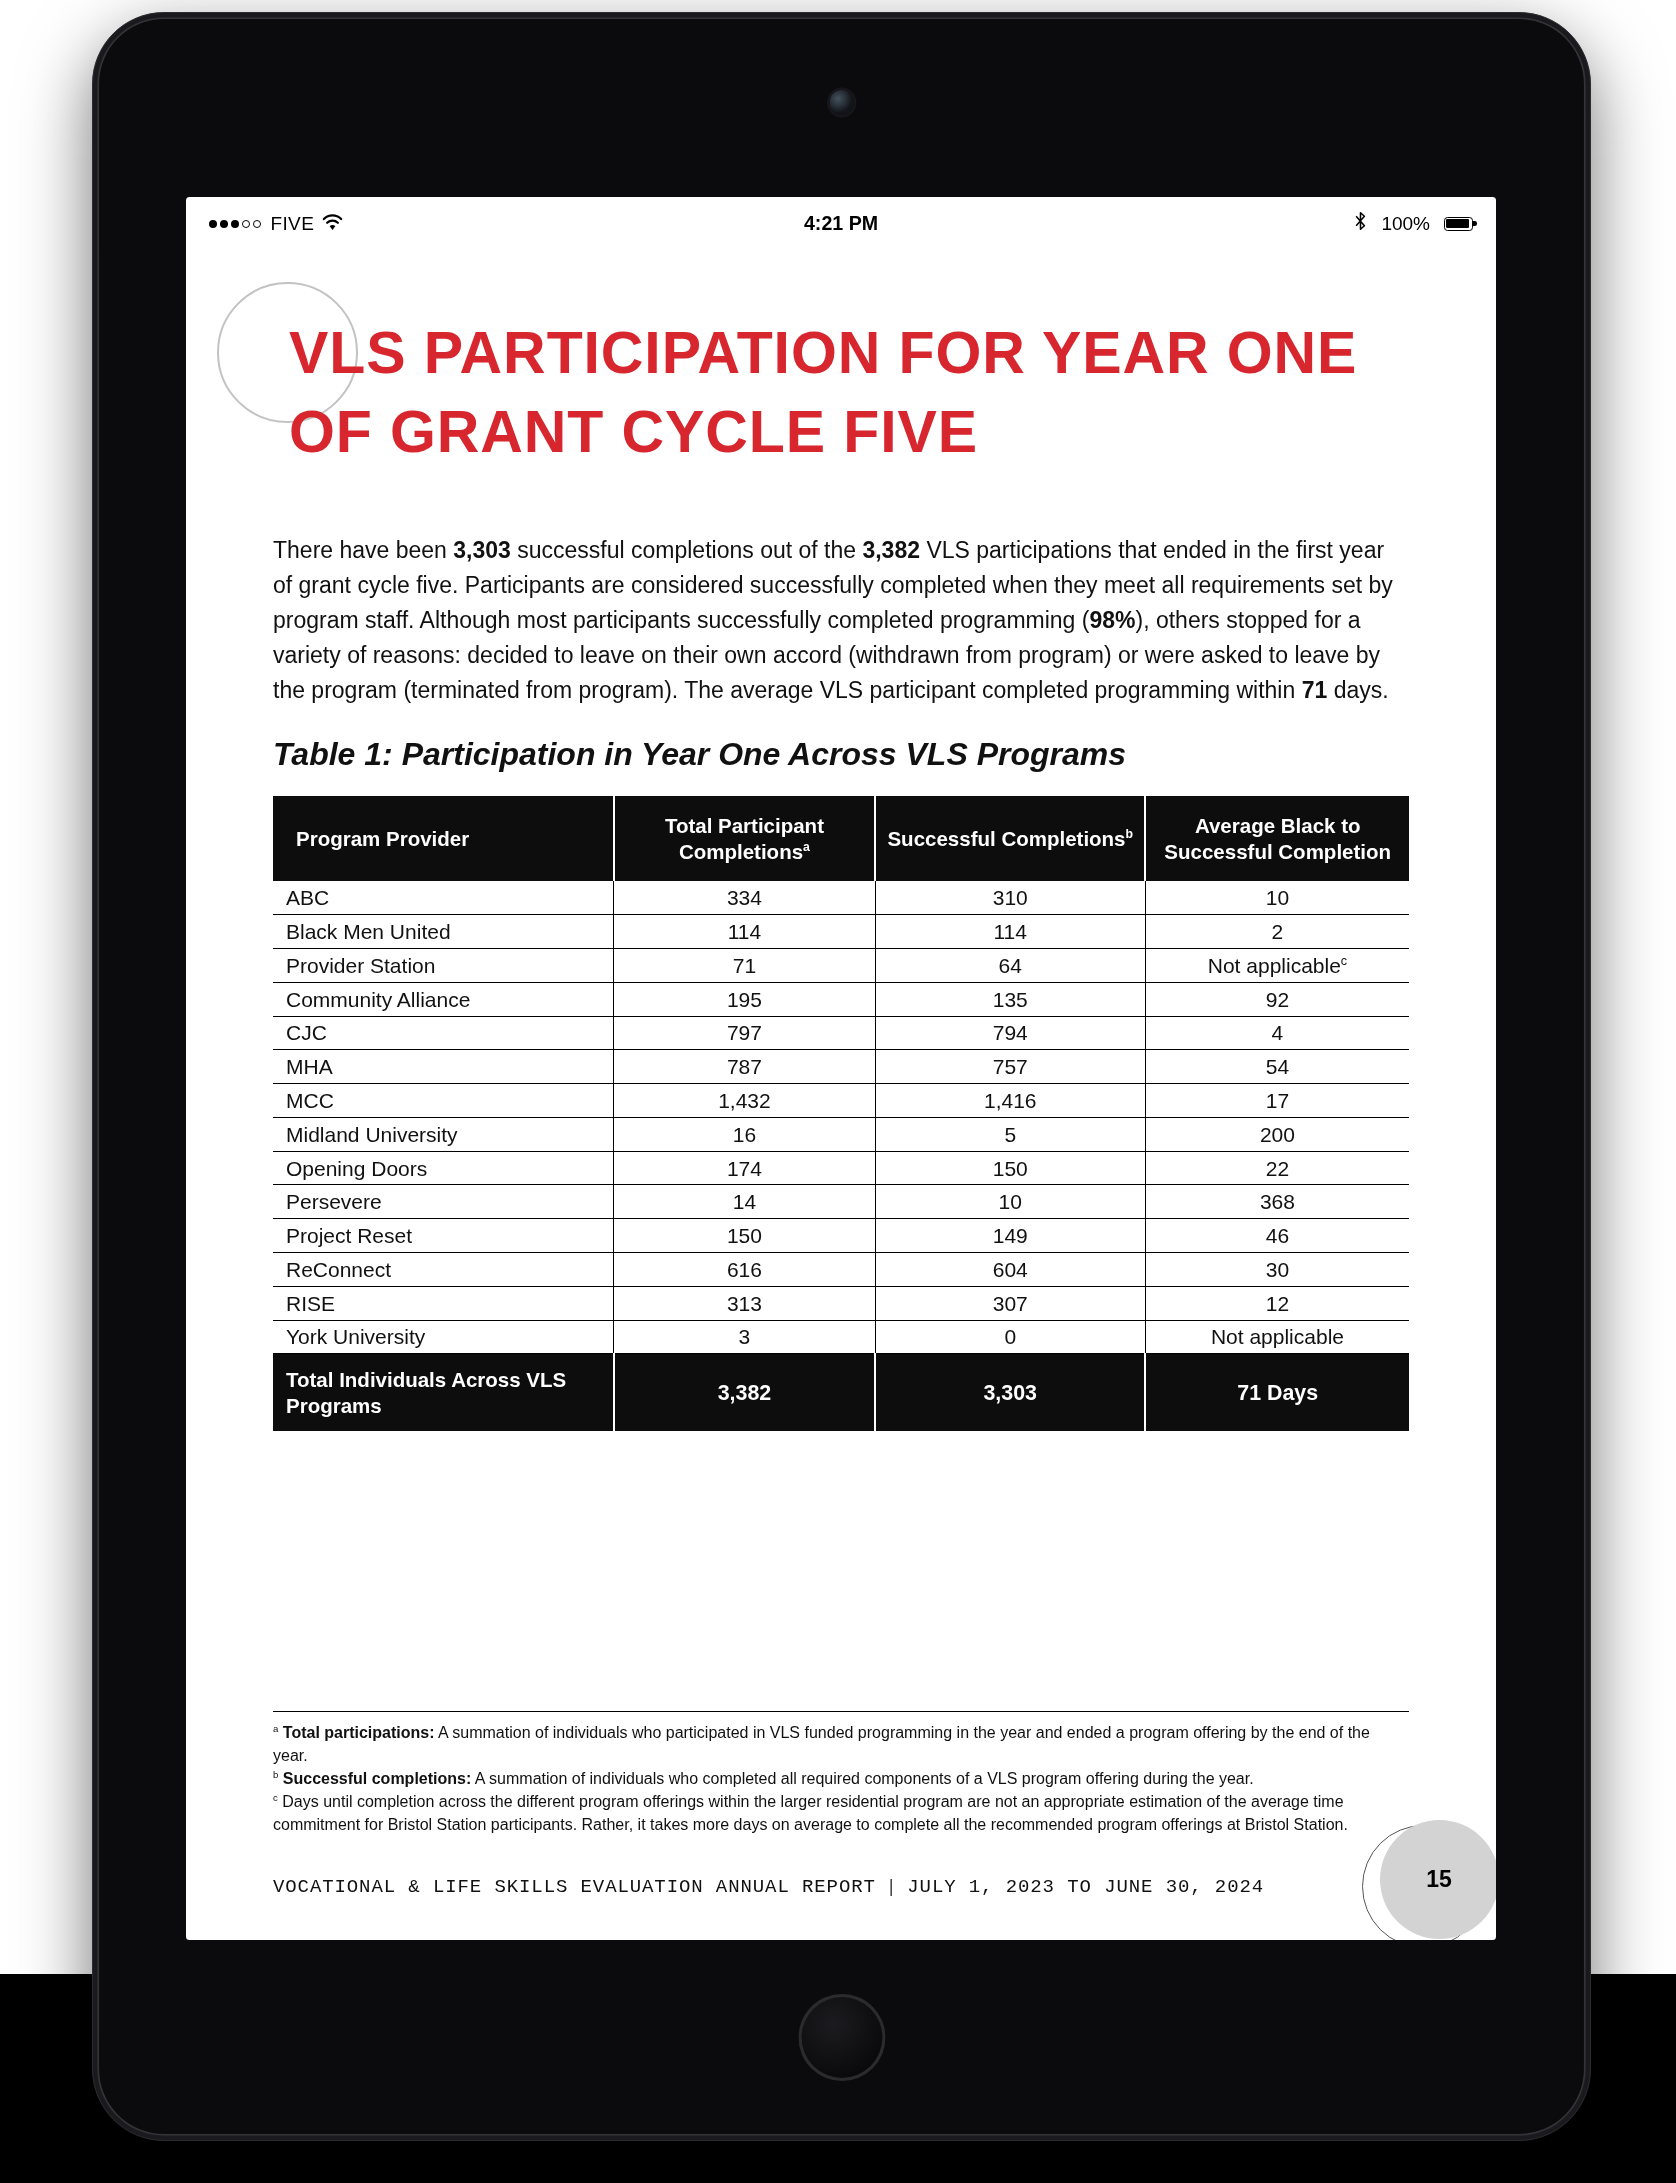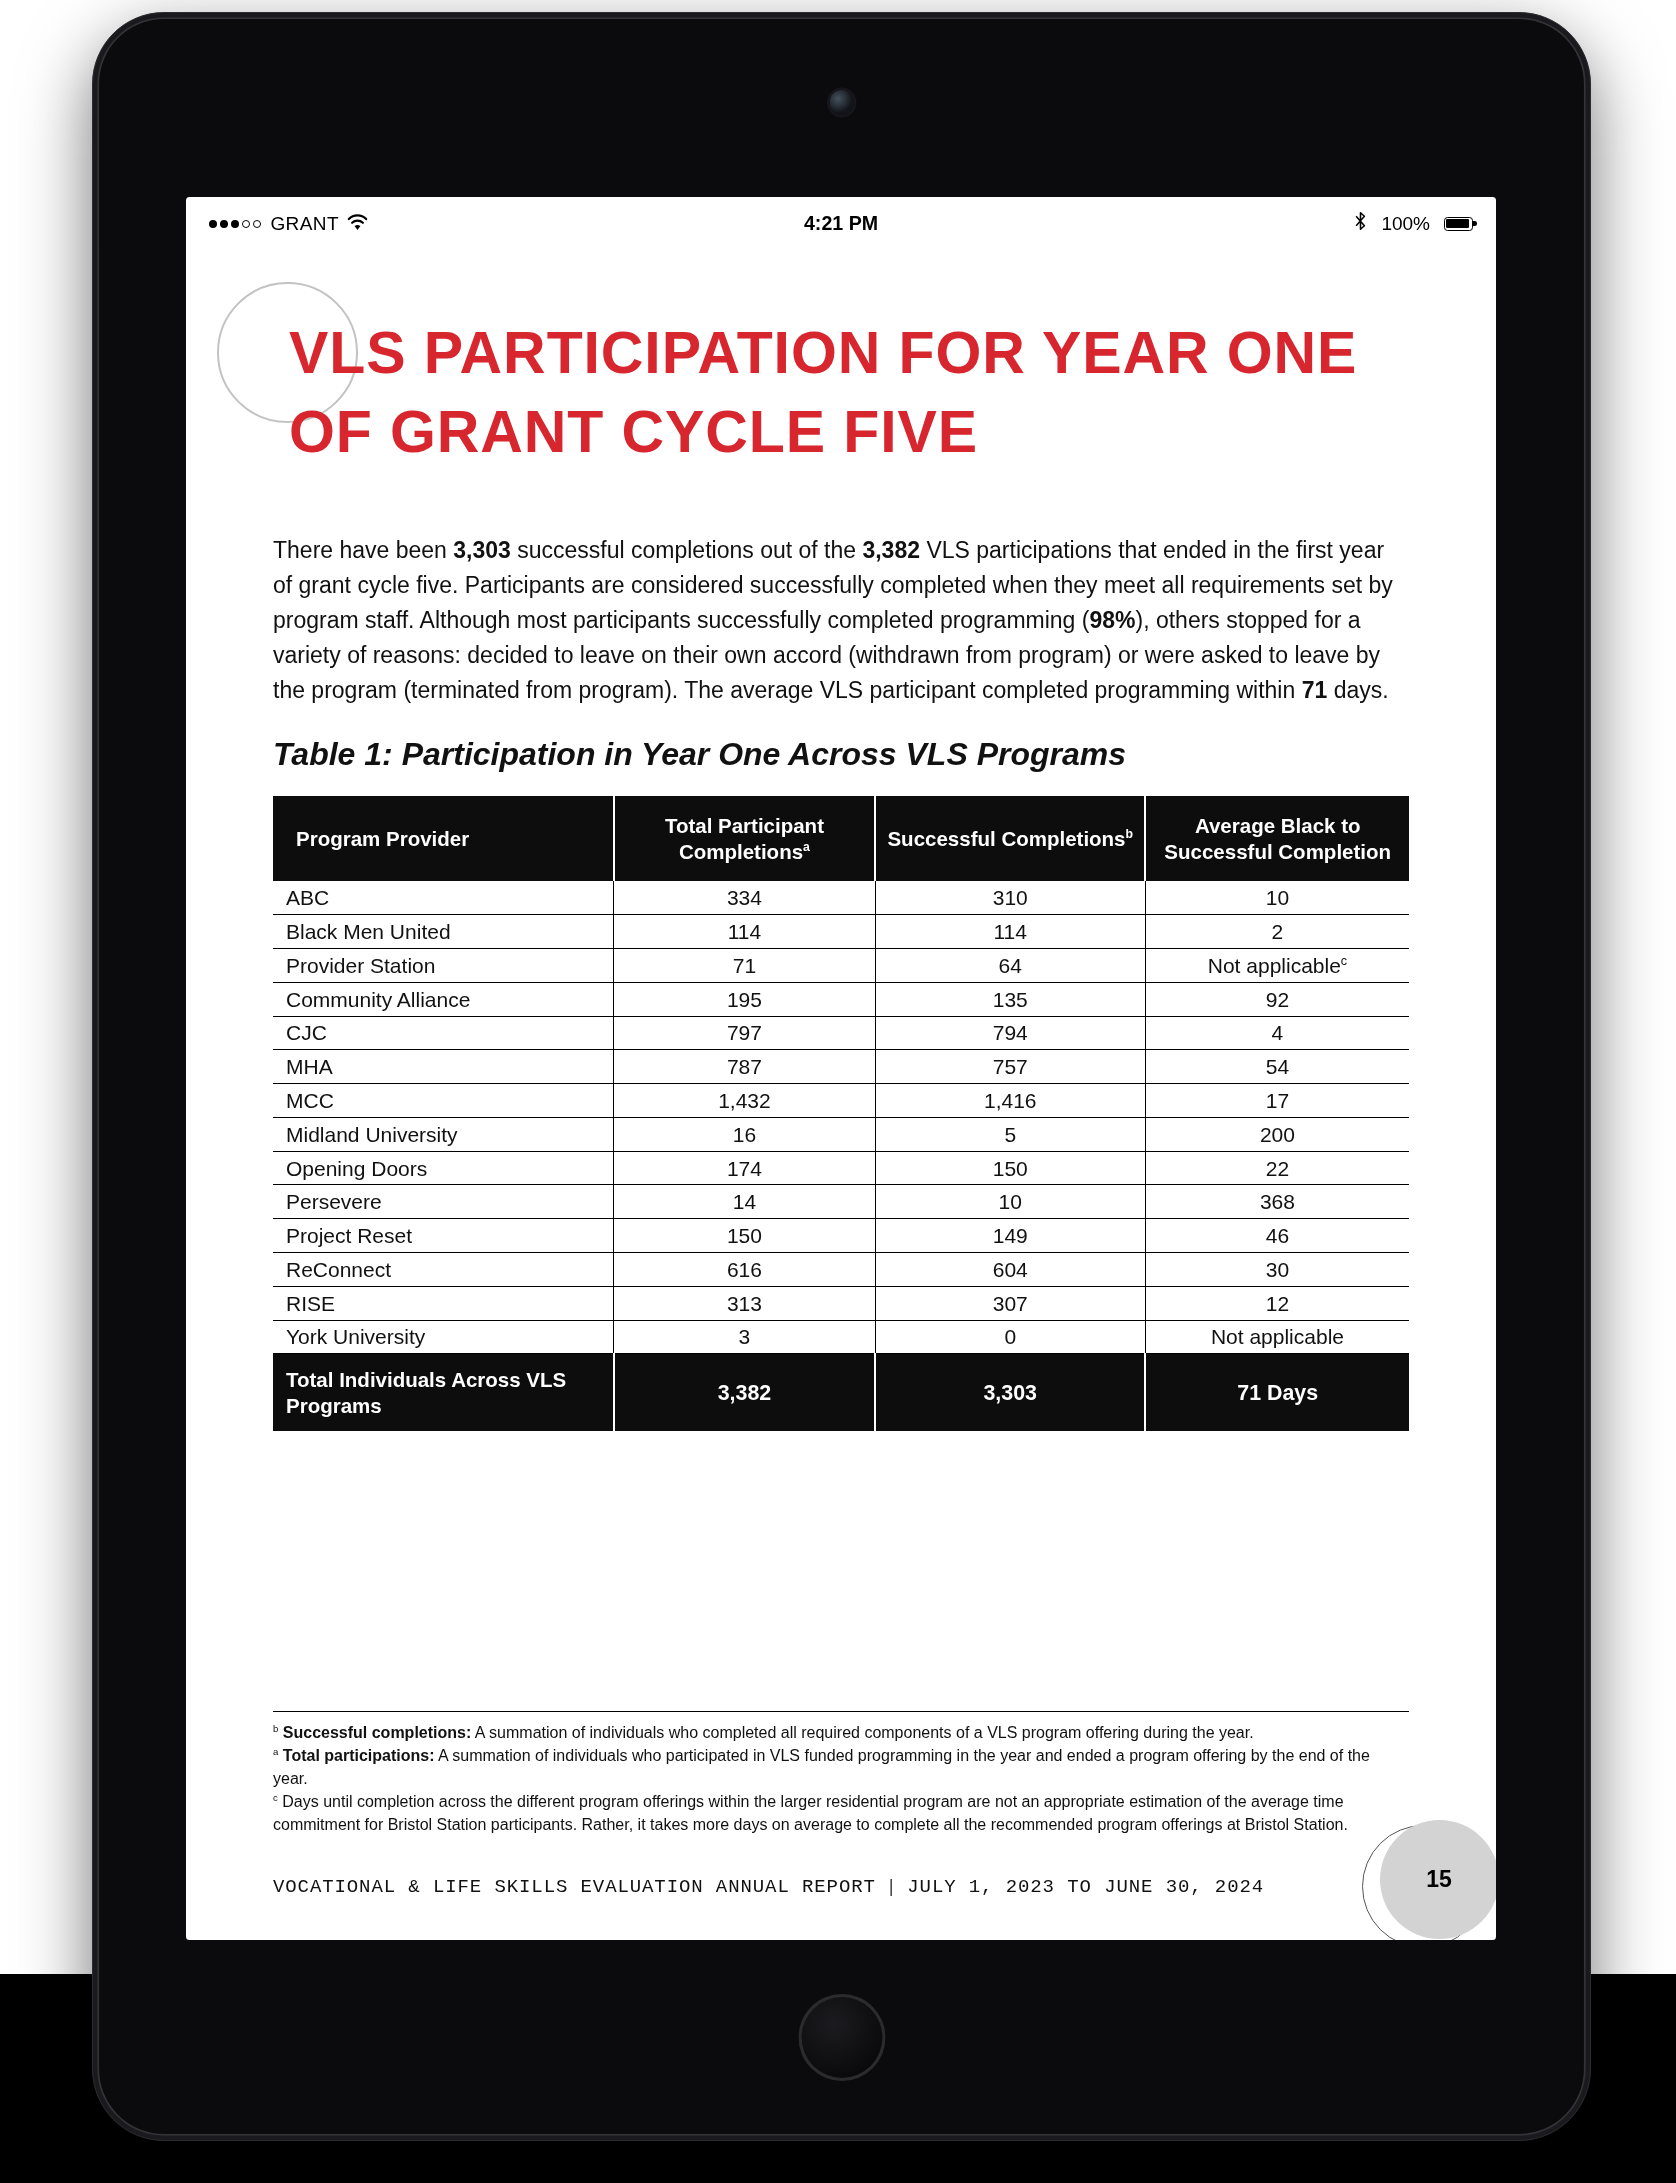--- a/index.html
+++ b/index.html
@@ -124,21 +124,21 @@
 
     <div class="status-bar">
       <div class="sb-left">
         <span class="dots">
           <i class="dot f"></i>
             <i class="dot f"></i>
             <i class="dot f"></i>
             <i class="dot e"></i>
             <i class="dot e"></i>
         </span>
-        <span class="carrier">GRANT</span>
+        <span class="carrier">FIVE</span>
         <span>
           <svg width="23" height="19" viewBox="0 0 26 22">
             <path d="M3 8.2 a14 14 0 0 1 20 0" fill="none" stroke="#000" stroke-width="2.6" stroke-linecap="round"></path>
             <path d="M6.8 12.4 a9 9 0 0 1 12.4 0" fill="none" stroke="#000" stroke-width="2.6" stroke-linecap="round"></path>
             <path d="M10.6 16.4 a4.5 4.5 0 0 1 4.8 0 L13 19.6 Z" fill="#000" stroke="#000" stroke-width="1.4"></path>
           </svg>
         </span>
       </div>
       <div class="sb-center">4:21 PM</div>
       <div class="sb-right">
@@ -273,22 +273,22 @@
             <td>3,382</td>
             <td>3,303</td>
             <td>71 Days</td>
           </tr>
         </tfoot>
       </table>
 
       <div class="footnotes">
         <hr class="fn-rule">
         <div id="fn-list">
+            <p><sup>a</sup><b> Total participations:</b> A summation of individuals who participated in VLS funded programming in the year and ended a program offering by the end of the year.</p>
             <p><sup>b</sup><b> Successful completions:</b> A summation of individuals who completed all required components of a VLS program offering during the year.</p>
-            <p><sup>a</sup><b> Total participations:</b> A summation of individuals who participated in VLS funded programming in the year and ended a program offering by the end of the year.</p>
             <p><sup>c</sup> Days until completion across the different program offerings within the larger residential program are not an appropriate estimation of the average time commitment for Bristol Station participants. Rather, it takes more days on average to complete all the recommended program offerings at Bristol Station.</p>
           </div>
       </div>
 
       <div class="footer">
         <span>VOCATIONAL &amp; LIFE SKILLS EVALUATION ANNUAL REPORT</span><span class="sep">|</span><span>JULY 1, 2023 TO JUNE 30, 2024</span>
       </div>
 
       <div class="page-circle-outline"></div>
       <div class="page-circle">

